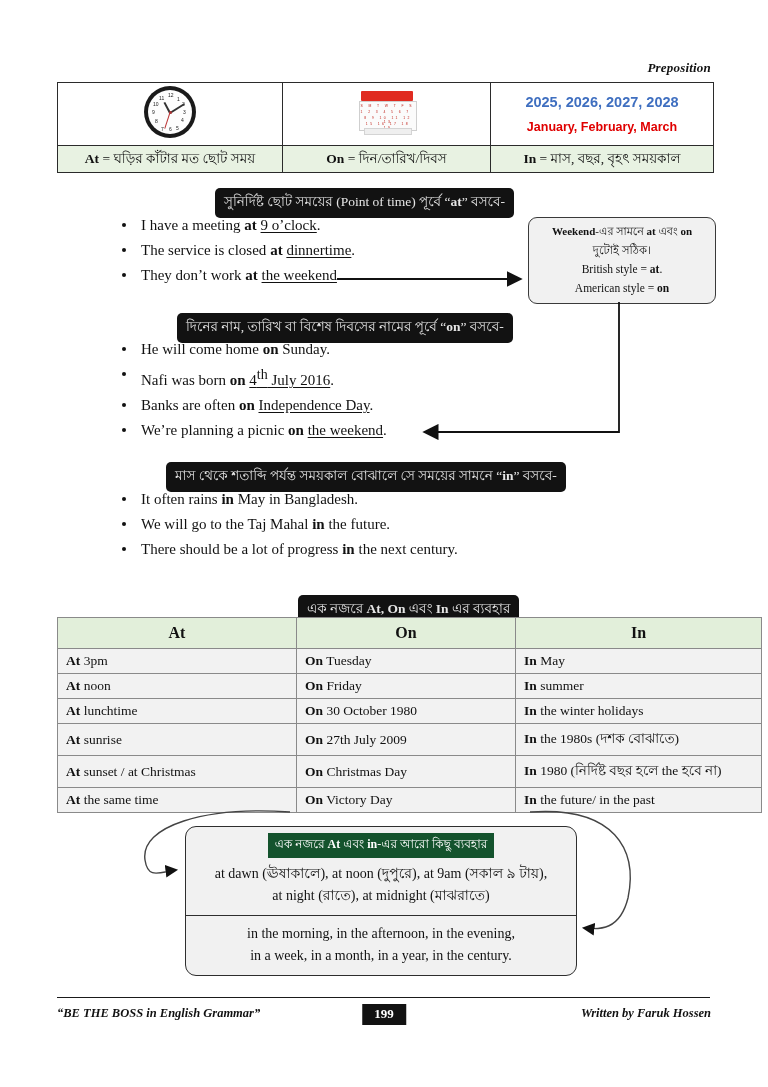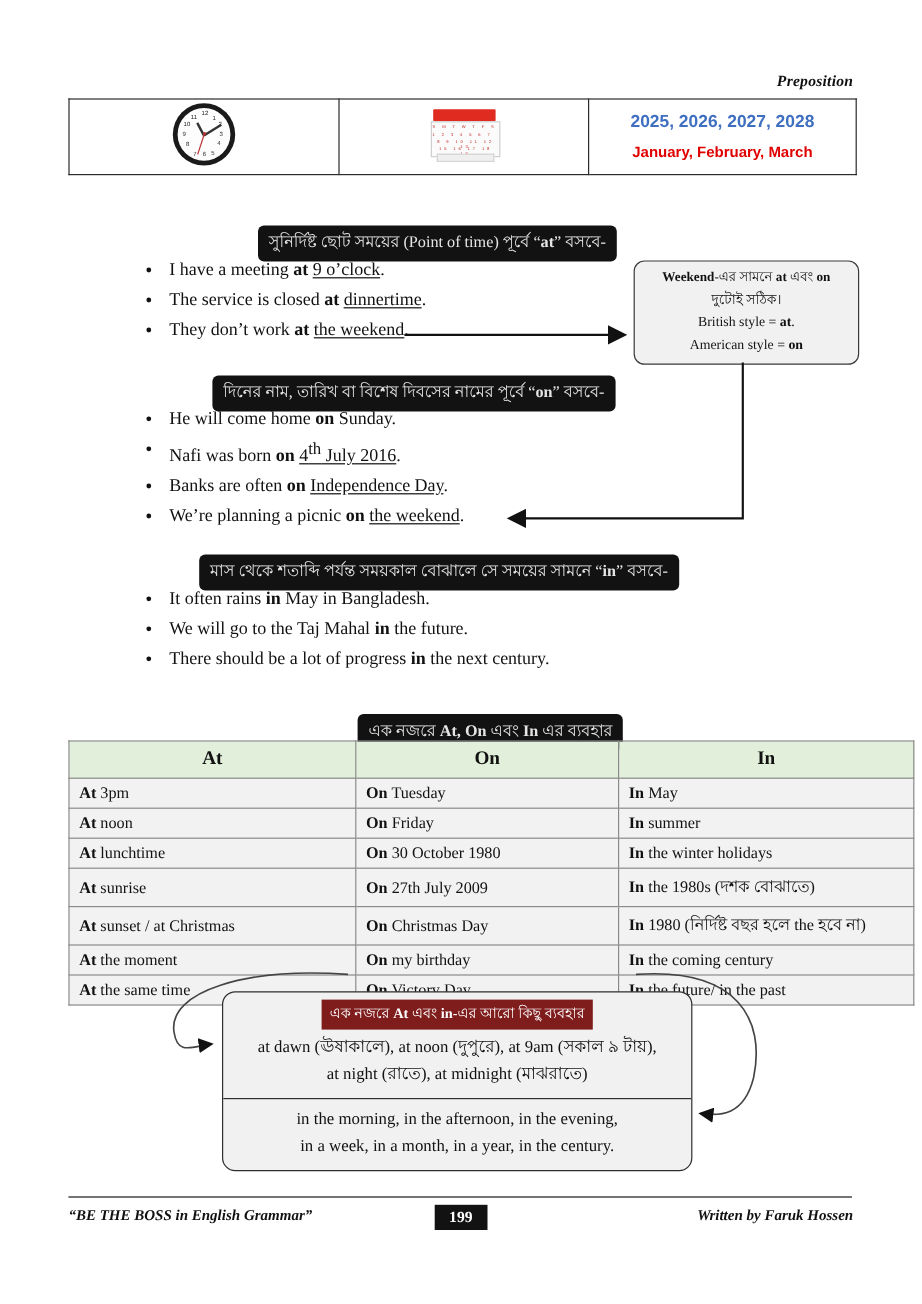--- a/index.html
+++ b/index.html
@@ -108,21 +108,21 @@
   
   .botbox {
     position:absolute; left:185px; top:826px; width:390px;
     border:1.6px solid #2e2e2e; border-radius:11px; background:#f1f1f1;
     text-align:center; overflow:hidden;
   }
   .botbox .sec1 { padding:6px 8px 8px; }
   .botbox .divider { border-top:1.3px solid #2e2e2e; }
   .botbox .sec2 { padding:7px 8px 8px; }
   .botbox .mini-banner {
-    display:inline-block; background:#7f1d1d; color:#fff;
+    display:inline-block; background:#14532d; color:#fff;
     font-size:12px; padding:2px 7px 3px; margin-bottom:5px;
   }
   .botbox .line { font-size:14px; line-height:22px; white-space:nowrap; }
 
   
   .arrows { position:absolute; left:0; top:0; width:768px; height:1087px;
             pointer-events:none; }
 
   
   .footrule { position:absolute; left:57px; top:997px; width:653px;
@@ -177,20 +177,25 @@
           <span class="rowline" style="top:27px;">8 9 10 11 12 13</span>
           <span class="rowline" style="top:33px;">15 16 17 18 19</span>
           <span class="stand"></span>
         </span>
       </td>
       <td class="pic-cell col-c">
         <div class="yearline">2025, 2026, 2027, 2028</div>
         <div class="monthline">January, February, March</div>
       </td>
     </tr>
+    <tr>
+      <td class="cap-cell"><b>At</b><span> = ঘড়ির কাঁটার মত ছোট সময়</span></td>
+      <td class="cap-cell"><b>On</b><span> = দিন/তারিখ/দিবস</span></td>
+      <td class="cap-cell"><b>In</b><span> = মাস, বছর, বৃহৎ সময়কাল</span></td>
+    </tr>
   </tbody>
     </table>
 
   <div class="banner" style="left:215px; top:188px;">
     <span>সুনির্দিষ্ট ছোট সময়ের (Point of time) পূর্বে “</span><b>at</b><span>” বসবে-</span>
   </div>
 
   <div class="bullets" style="left:95px; top:213px;">
     <div class="li"><span class="dot"></span><span>I have a meeting </span><b>at</b><span> </span><span class="u">9 o’clock</span><span>.</span></div>
     <div class="li"><span class="dot"></span><span>The service is closed </span><b>at</b><span> </span><span class="u">dinnertime</span><span>.</span></div>
@@ -253,25 +258,20 @@
     </tr>
     <tr>
       <td><b>At</b><span> sunrise</span></td>
       <td><b>On</b><span> 27th July 2009</span></td>
       <td><b>In</b><span> the 1980s (দশক বোঝাতে)</span></td>
     </tr>
     <tr>
       <td><b>At</b><span> sunset / at Christmas</span></td>
       <td><b>On</b><span> Christmas Day</span></td>
       <td><b>In</b><span> 1980 (নির্দিষ্ট বছর হলে the হবে না)</span></td>
-    </tr>
-    <tr>
-      <td><b>At</b><span> the moment</span></td>
-      <td><b>On</b><span> my birthday</span></td>
-      <td><b>In</b><span> the coming century</span></td>
     </tr>
     <tr>
       <td><b>At</b><span> the same time</span></td>
       <td><b>On</b><span> Victory Day</span></td>
       <td><b>In</b><span> the future/ in the past</span></td>
     </tr>
   </tbody>
     </table>
 
   <div class="botbox">

